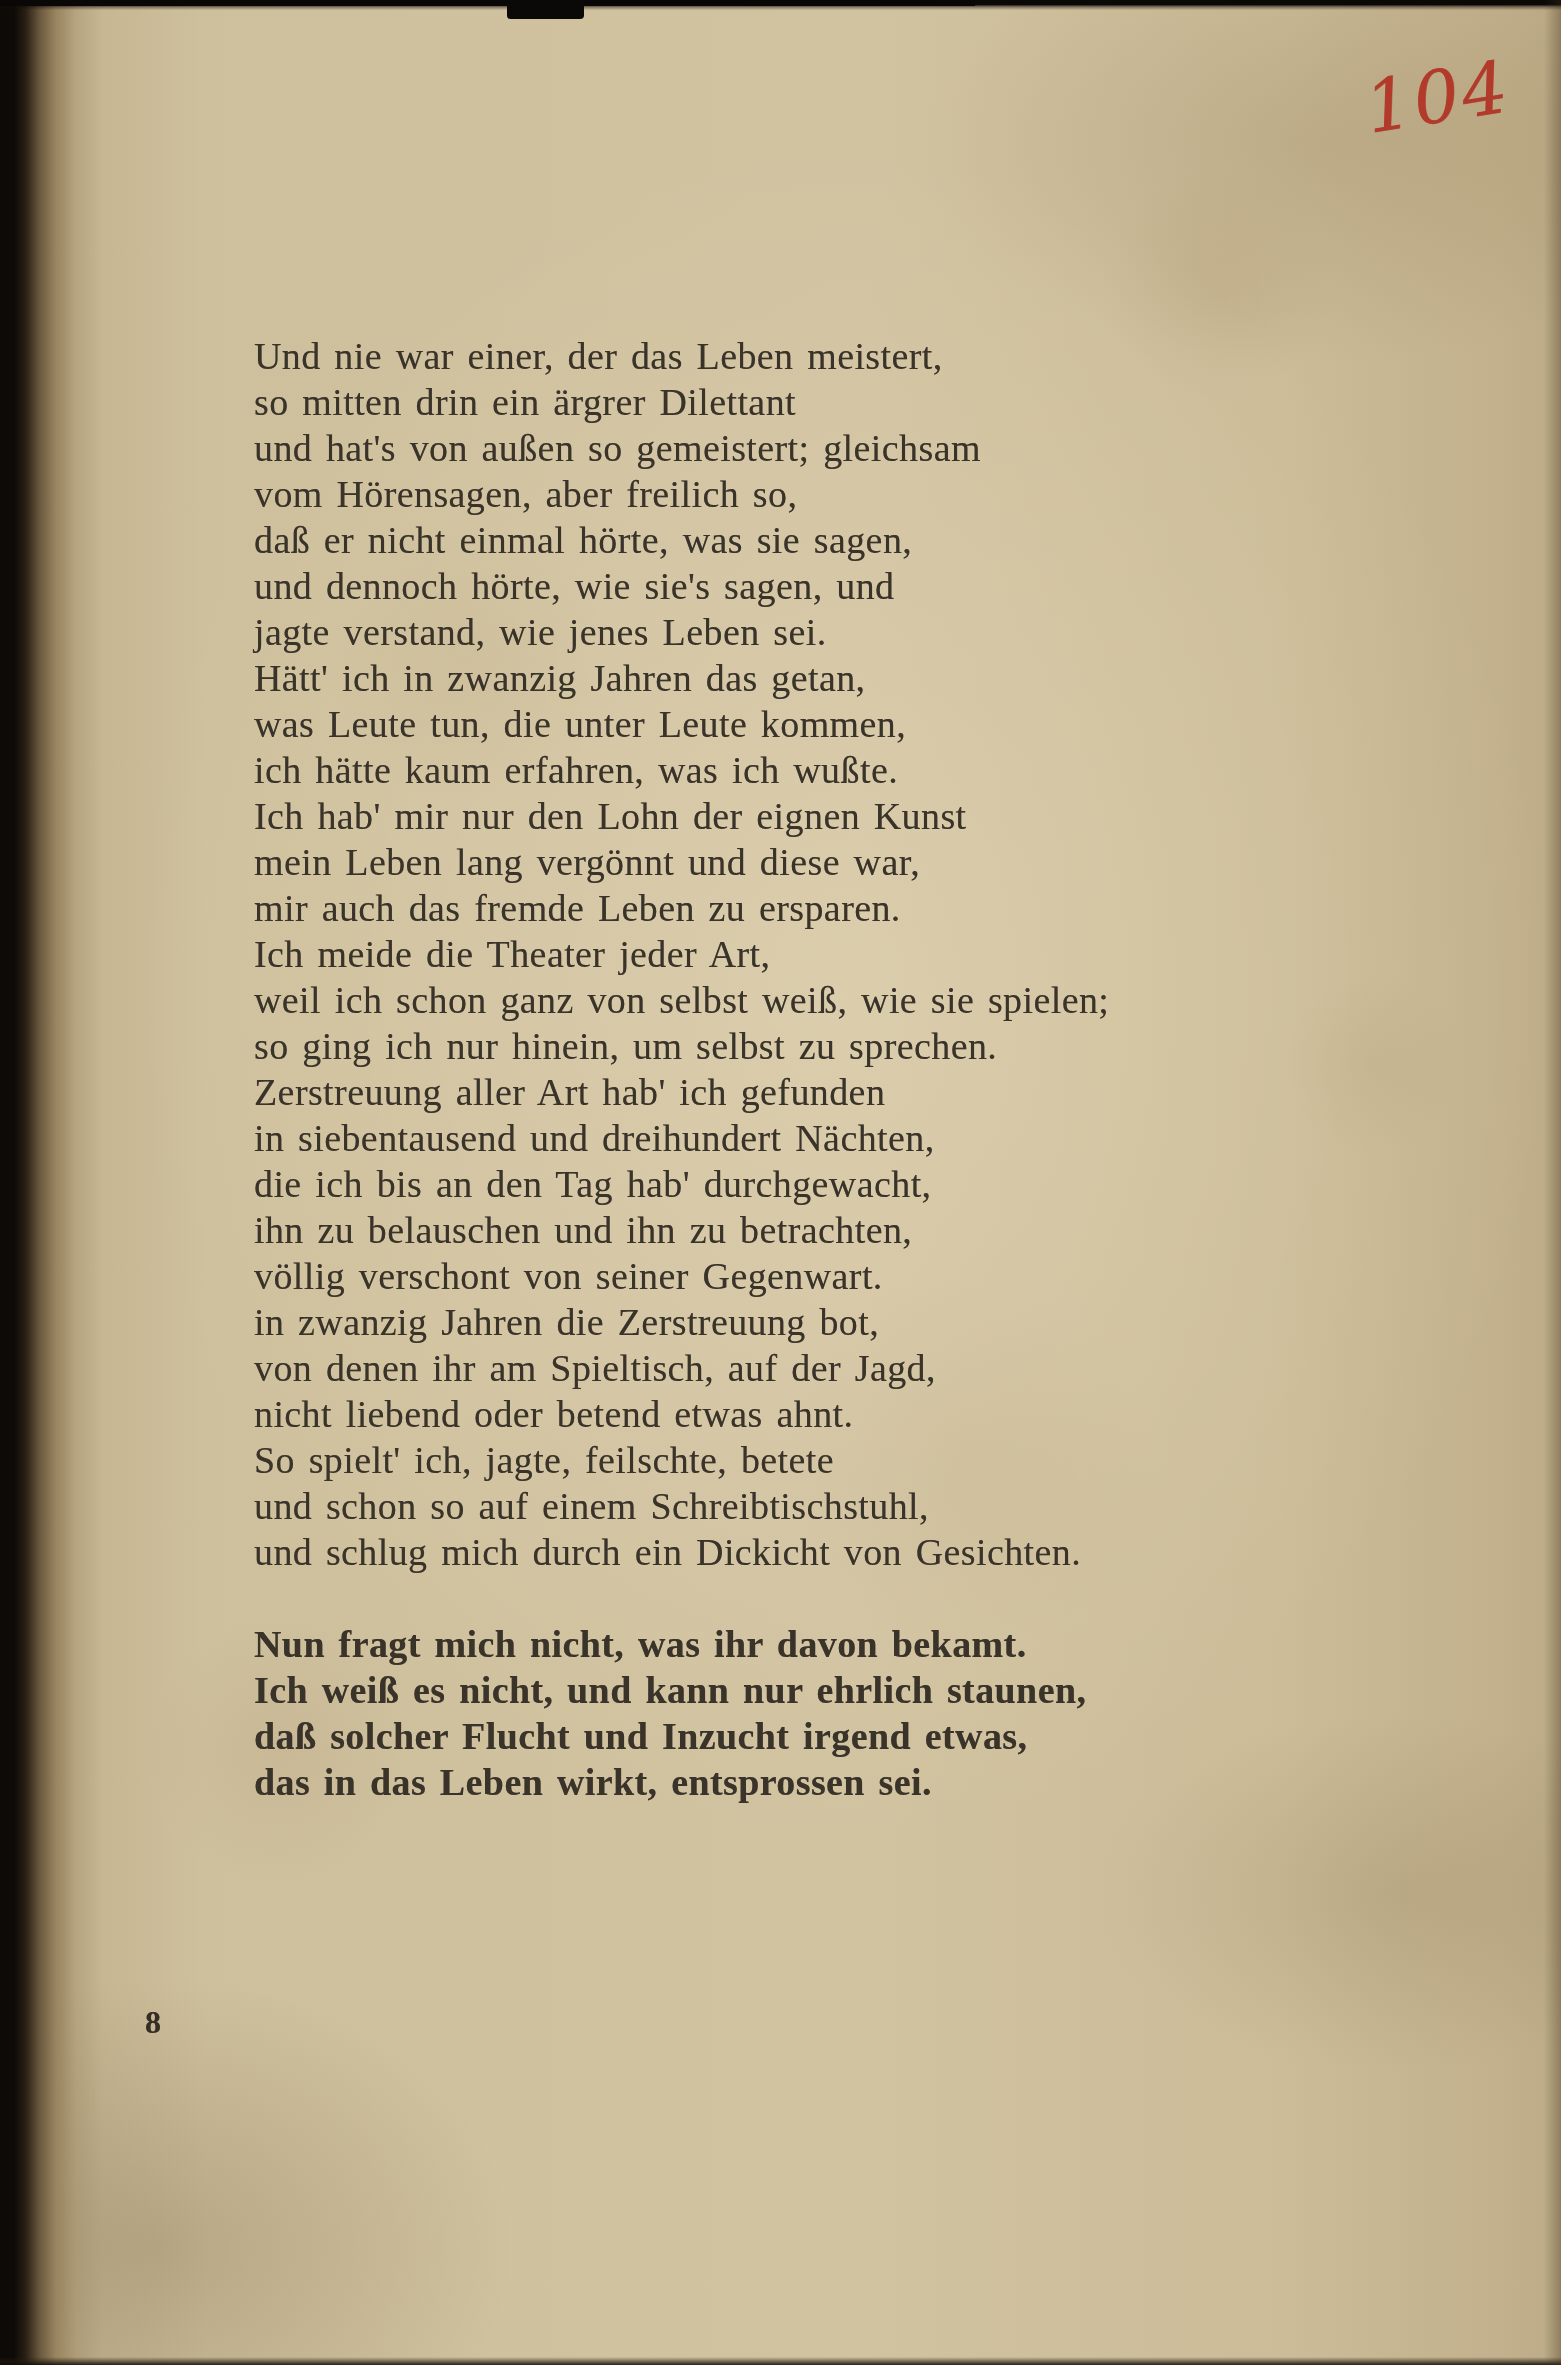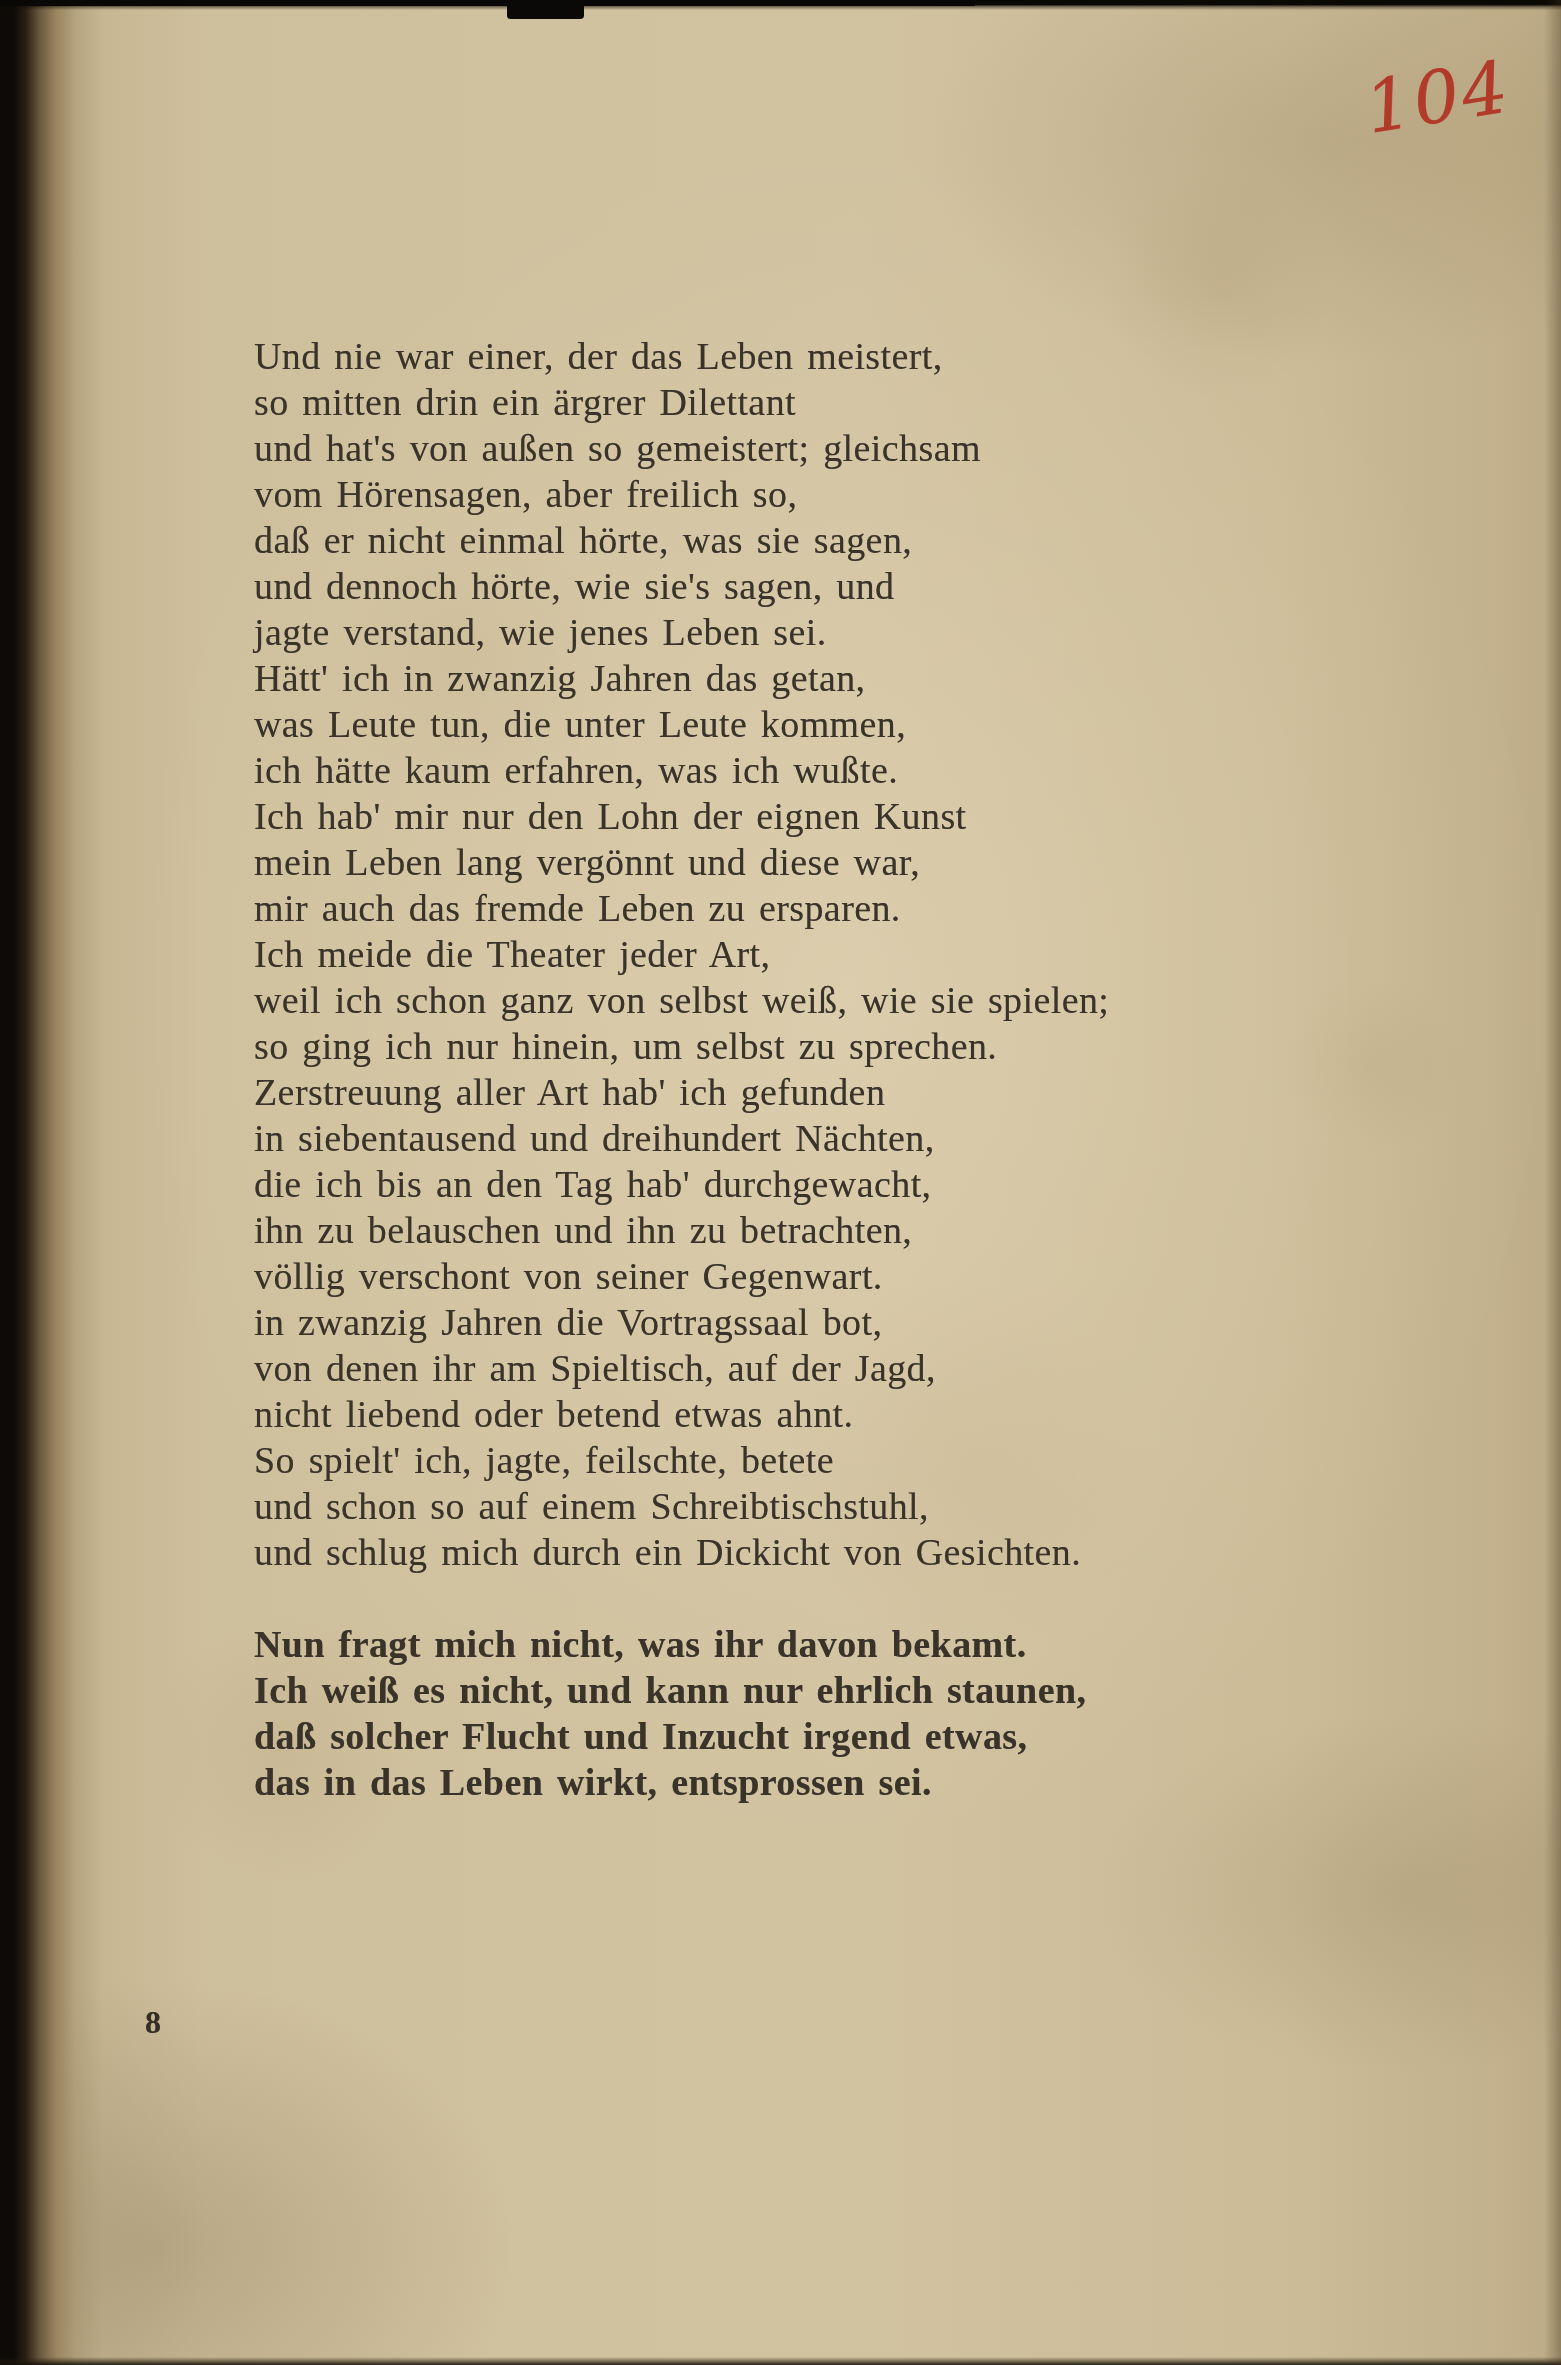--- a/index.html
+++ b/index.html
@@ -142,21 +142,21 @@
         <p class="line">mein Leben lang vergönnt und diese war,</p>
         <p class="line">mir auch das fremde Leben zu ersparen.</p>
         <p class="line">Ich meide die Theater jeder Art,</p>
         <p class="line">weil ich schon ganz von selbst weiß, wie sie spielen;</p>
         <p class="line">so ging ich nur hinein, um selbst zu sprechen.</p>
         <p class="line">Zerstreuung aller Art hab' ich gefunden</p>
         <p class="line">in siebentausend und dreihundert Nächten,</p>
         <p class="line">die ich bis an den Tag hab' durchgewacht,</p>
         <p class="line">ihn zu belauschen und ihn zu betrachten,</p>
         <p class="line">völlig verschont von seiner Gegenwart.</p>
-        <p class="line">in zwanzig Jahren die Vortragssaal bot,</p>
+        <p class="line">in zwanzig Jahren die Zerstreuung bot,</p>
         <p class="line">von denen ihr am Spieltisch, auf der Jagd,</p>
         <p class="line">nicht liebend oder betend etwas ahnt.</p>
         <p class="line">So spielt' ich, jagte, feilschte, betete</p>
         <p class="line">und schon so auf einem Schreibtischstuhl,</p>
         <p class="line">und schlug mich durch ein Dickicht von Gesichten.</p>
       </div>
       <div class="stanza">
         <p class="line">Nun fragt mich nicht, was ihr davon bekamt.</p>
         <p class="line">Ich weiß es nicht, und kann nur ehrlich staunen,</p>
         <p class="line">daß solcher Flucht und Inzucht irgend etwas,</p>

